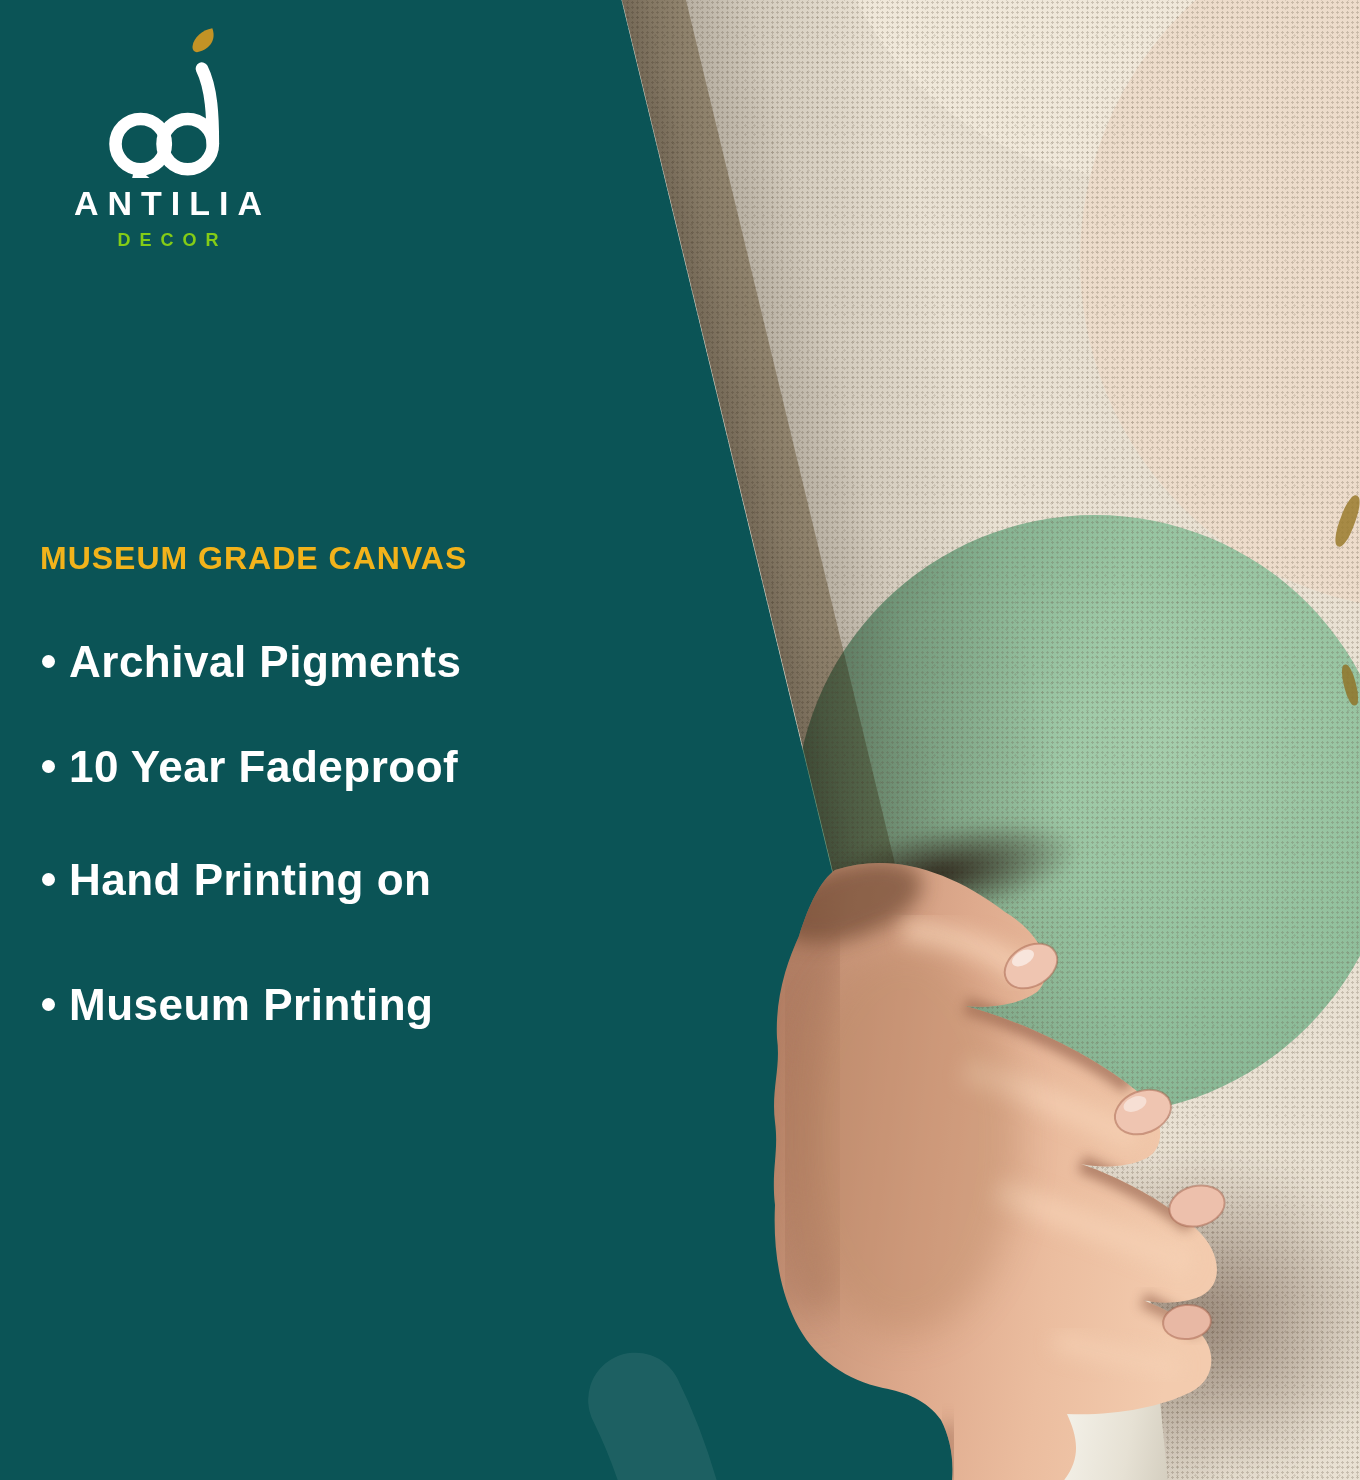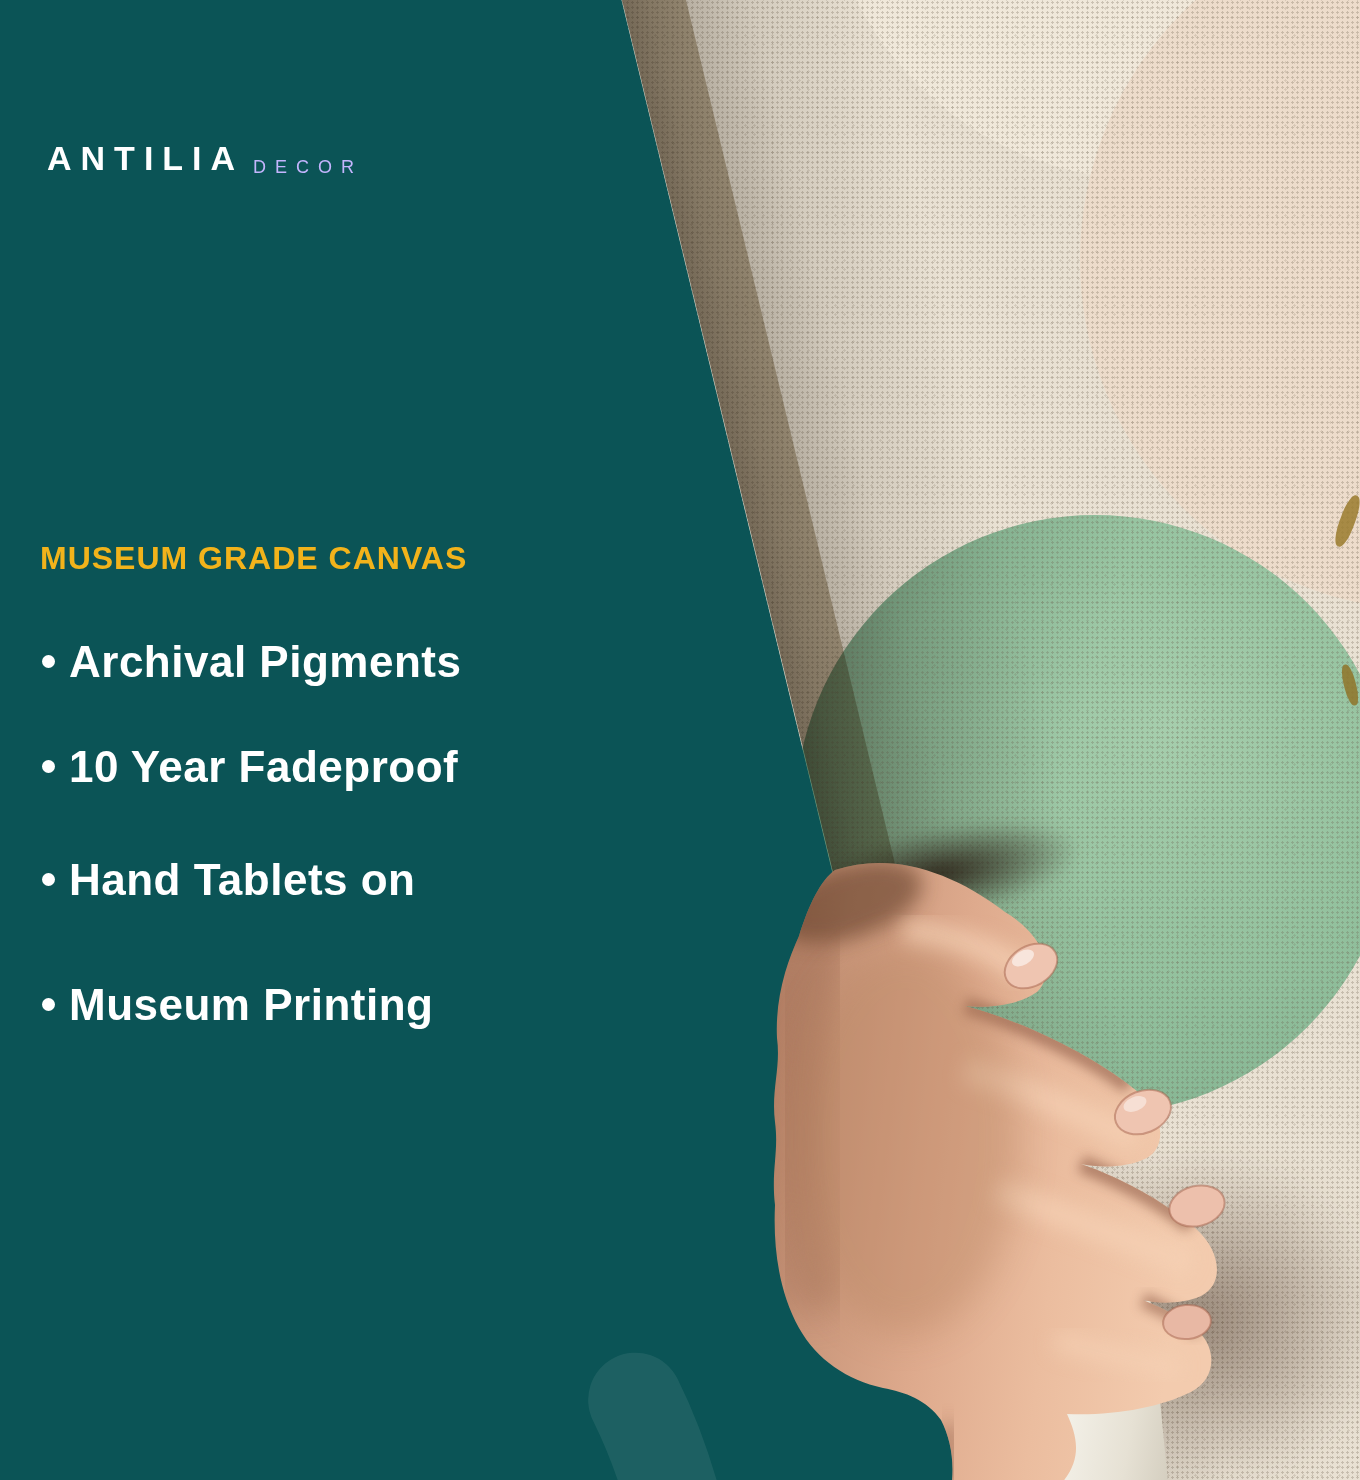--- a/index.html
+++ b/index.html
@@ -72,24 +72,24 @@
     clip-path:polygon(45% 5%,83% 0%,95% 100%,7% 100%);
     background:linear-gradient(100deg,#CFC9BA 0%,#F2EFE6 35%,#E6E1D4 70%,#D2CCBD 100%);
   }
   .gold-mark{position:absolute;border-radius:45%;opacity:.85;}
   .gold-mark.m1{left:1340px;top:494px;width:15px;height:54px;transform:rotate(20deg);background:#9A7B2E;}
   .gold-mark.m2{left:1344px;top:664px;width:12px;height:42px;transform:rotate(-14deg);background:#8F7429;}
   
   .hand{position:absolute;left:755px;top:840px;width:520px;height:650px;z-index:3;}
   
   .brand{position:absolute;left:38px;top:26px;width:260px;z-index:4;
-         display:flex;flex-direction:row;align-items:flex-end;color:#fff;}
+         display:flex;flex-direction:column;align-items:center;color:#fff;}
   .brand-logo{width:128px;height:152px;}
   .brand-name{margin-top:6px;font-size:34px;font-weight:bold;letter-spacing:9px;padding-left:9px;}
-  .brand-sub{margin-top:25px;font-size:18px;font-weight:normal;letter-spacing:9px;padding-left:9px;color:#c4b5fd;}
+  .brand-sub{margin-top:7px;font-size:18px;font-weight:bold;letter-spacing:9px;padding-left:9px;color:#84cc16;}
   
   .copy{position:absolute;left:40px;top:540px;width:740px;z-index:4;}
   .headline{
     margin:0 0 56px 0;
     font-size:32px;font-weight:bold;letter-spacing:1px;
     color:var(--accent-yellow,#F2B31B);
   }
   .bullet{display:flex;align-items:flex-start;color:var(--text-white,#fff);}
   .bullet .dot{
     flex:0 0 auto;width:13px;height:13px;border-radius:50%;
@@ -225,21 +225,21 @@
     <div class="bullet b2">
       <span class="dot"></span>
       <div class="lines">
         <div class="line1">10 Year Fadeproof</div>
       </div>
     </div>
 
     <div class="bullet b3">
       <span class="dot"></span>
       <div class="lines">
-        <div class="line1">Hand Tablets on</div>
+        <div class="line1">Hand Printing on</div>
       </div>
     </div>
 
     <div class="bullet b4">
       <span class="dot"></span>
       <div class="lines">
         <div class="line1">Museum Printing</div>
       </div>
     </div>
   </div>

